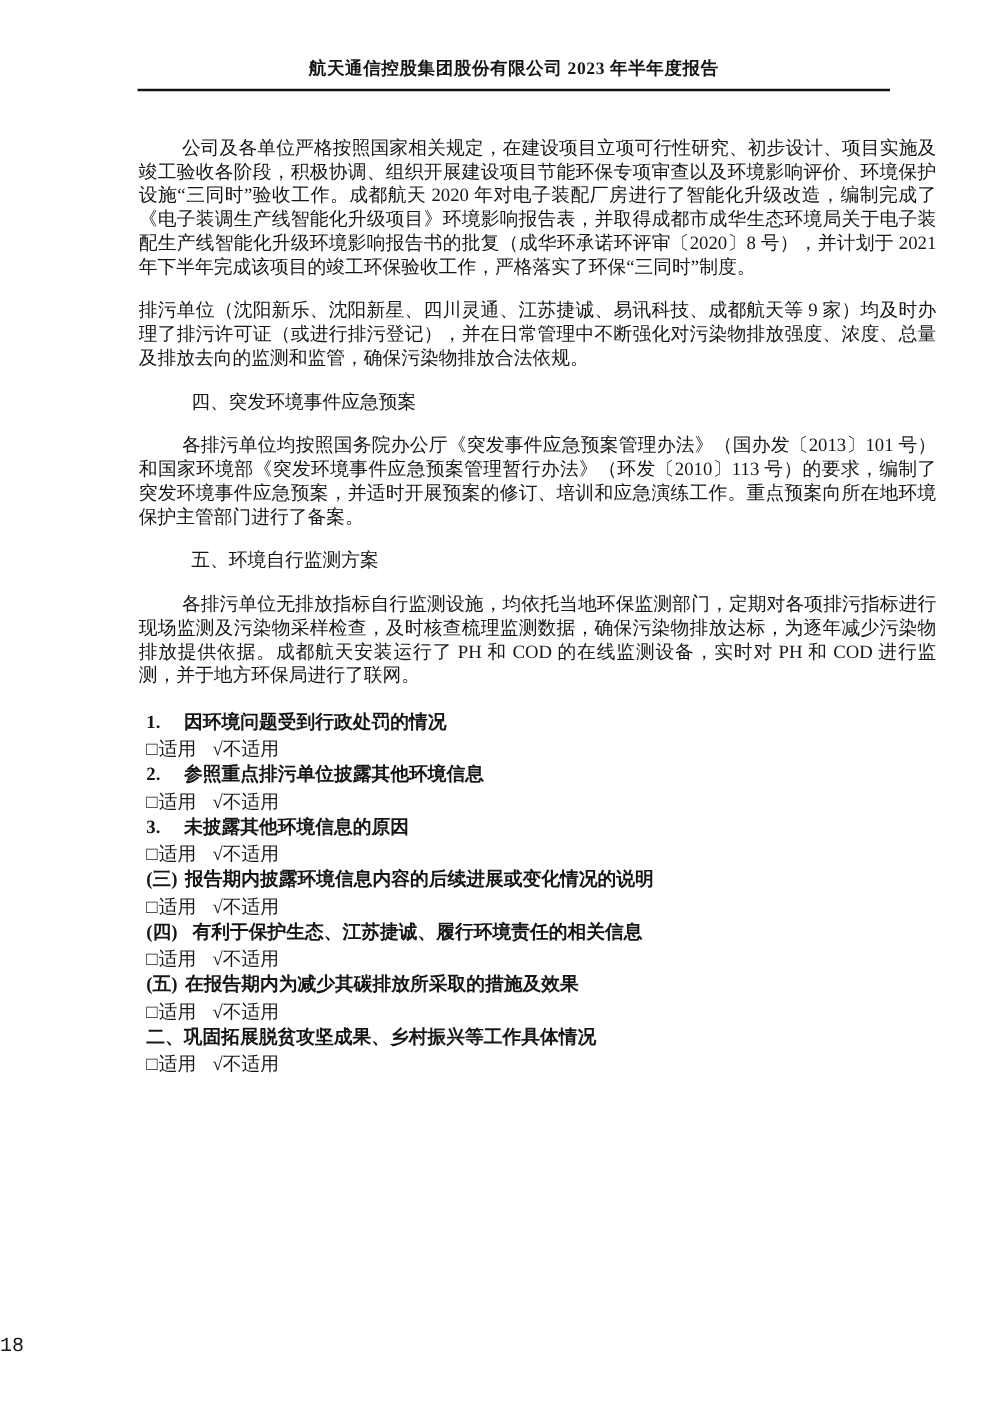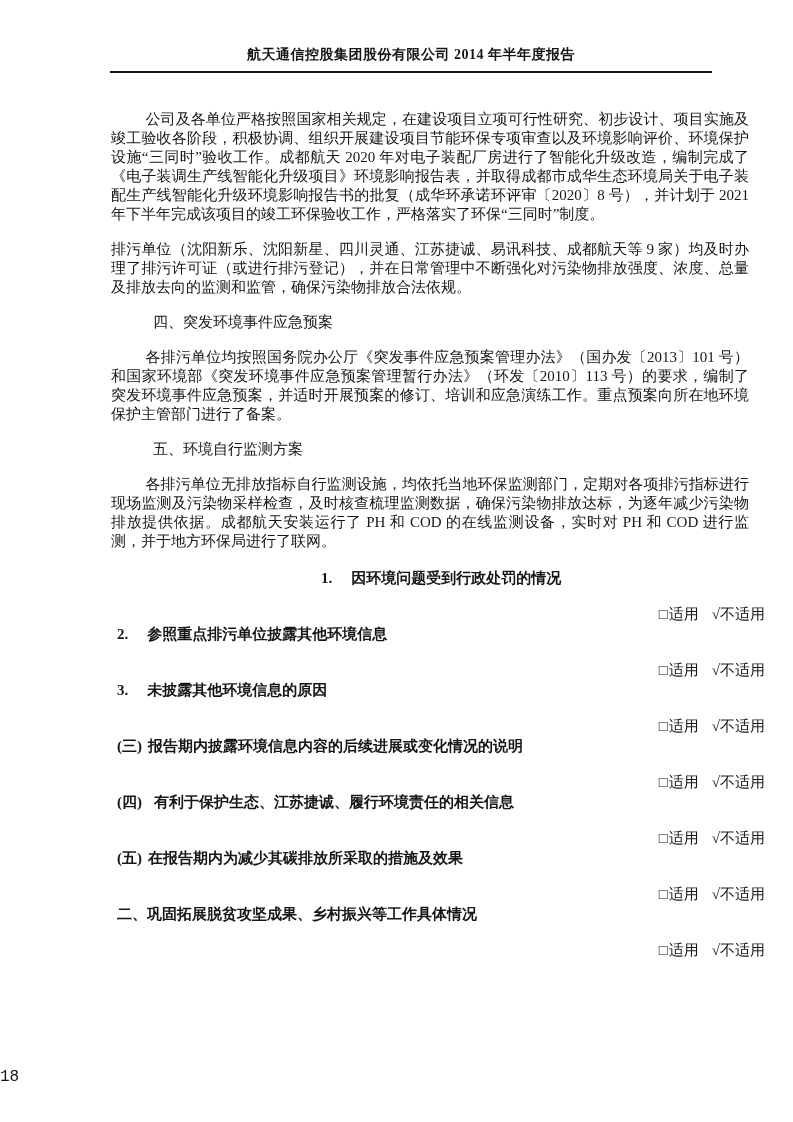--- a/index.html
+++ b/index.html
@@ -29,48 +29,48 @@
   .doc-content p { margin:16px; }
   .para-indent   { text-indent:2.3em; }
   .para-noindent { text-indent:0; }
   .heading-cn    { text-indent:2.8em; }
   .items { margin-top:17px; padding-left:22px; }
   .item-row {
     font-weight:700;
     font-size:15px; line-height:20px;
     text-align:left;
   }
-  .item-row:first-child { margin-top:12px;text-align:center; }
+  .item-row:first-child { margin-top:12px; }
   .item-row.num        .item-label { margin-right:19px; }
   .item-row.paren      .item-label { margin-right:6px; }
   .item-row.paren-wide .item-label { margin-right:12px; }
   .item-row.cn         .item-label { margin-right:0; }
   .check-row {
     font-weight:400;
     font-size:15px; line-height:20px;
-    margin-top:16px;
-    text-align:right;
+    margin-top:2px;
+    text-align:left;
   }
   .check-row .mid-gap { display:inline-block; width:13px; }
   .check-row .box { margin-right:1px; }
   .doc-footer {
     position:absolute;
     bottom:36px; left:0; width:100%;
     text-align:left;
     font-size:16px;
     font-family:Liberation Mono, monospace;
   }
 </style>
 </head>
 <body>
 
 <div class="page">
 
   <div class="doc-header">
-    <span>航天通信控股集团股份有限公司 2014 年半年度报告</span>
+    <span>航天通信控股集团股份有限公司 2023 年半年度报告</span>
   </div>
 
   <div class="doc-content">
 
     <p class="para-indent">公司及各单位严格按照国家相关规定，在建设项目立项可行性研究、初步设计、项目实施及竣工验收各阶段，积极协调、组织开展建设项目节能环保专项审查以及环境影响评价、环境保护设施“三同时”验收工作。成都航天 2020 年对电子装配厂房进行了智能化升级改造，编制完成了《电子装调生产线智能化升级项目》环境影响报告表，并取得成都市成华生态环境局关于电子装配生产线智能化升级环境影响报告书的批复（成华环承诺环评审〔2020〕8 号），并计划于 2021 年下半年完成该项目的竣工环保验收工作，严格落实了环保“三同时”制度。</p>
     <p class="para-noindent">排污单位（沈阳新乐、沈阳新星、四川灵通、江苏捷诚、易讯科技、成都航天等 9 家）均及时办理了排污许可证（或进行排污登记），并在日常管理中不断强化对污染物排放强度、浓度、总量及排放去向的监测和监管，确保污染物排放合法依规。</p>
     <p class="heading-cn">四、突发环境事件应急预案</p>
     <p class="para-indent">各排污单位均按照国务院办公厅《突发事件应急预案管理办法》（国办发〔2013〕101 号）和国家环境部《突发环境事件应急预案管理暂行办法》（环发〔2010〕113 号）的要求，编制了突发环境事件应急预案，并适时开展预案的修订、培训和应急演练工作。重点预案向所在地环境保护主管部门进行了备案。</p>
     <p class="heading-cn">五、环境自行监测方案</p>
     <p class="para-indent">各排污单位无排放指标自行监测设施，均依托当地环保监测部门，定期对各项排污指标进行现场监测及污染物采样检查，及时核查梳理监测数据，确保污染物排放达标，为逐年减少污染物排放提供依据。成都航天安装运行了 PH 和 COD 的在线监测设备，实时对 PH 和 COD 进行监测，并于地方环保局进行了联网。</p>

